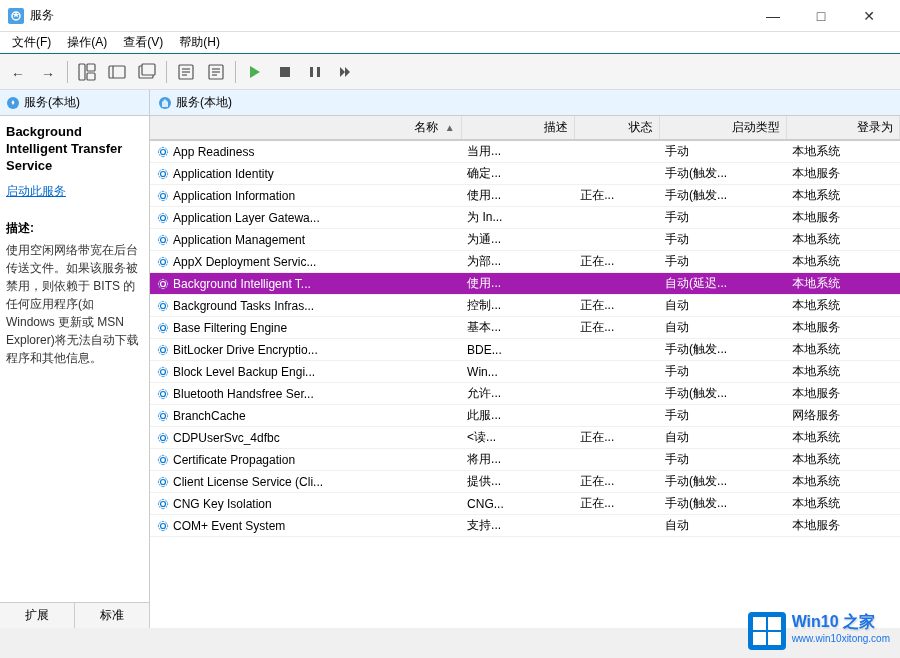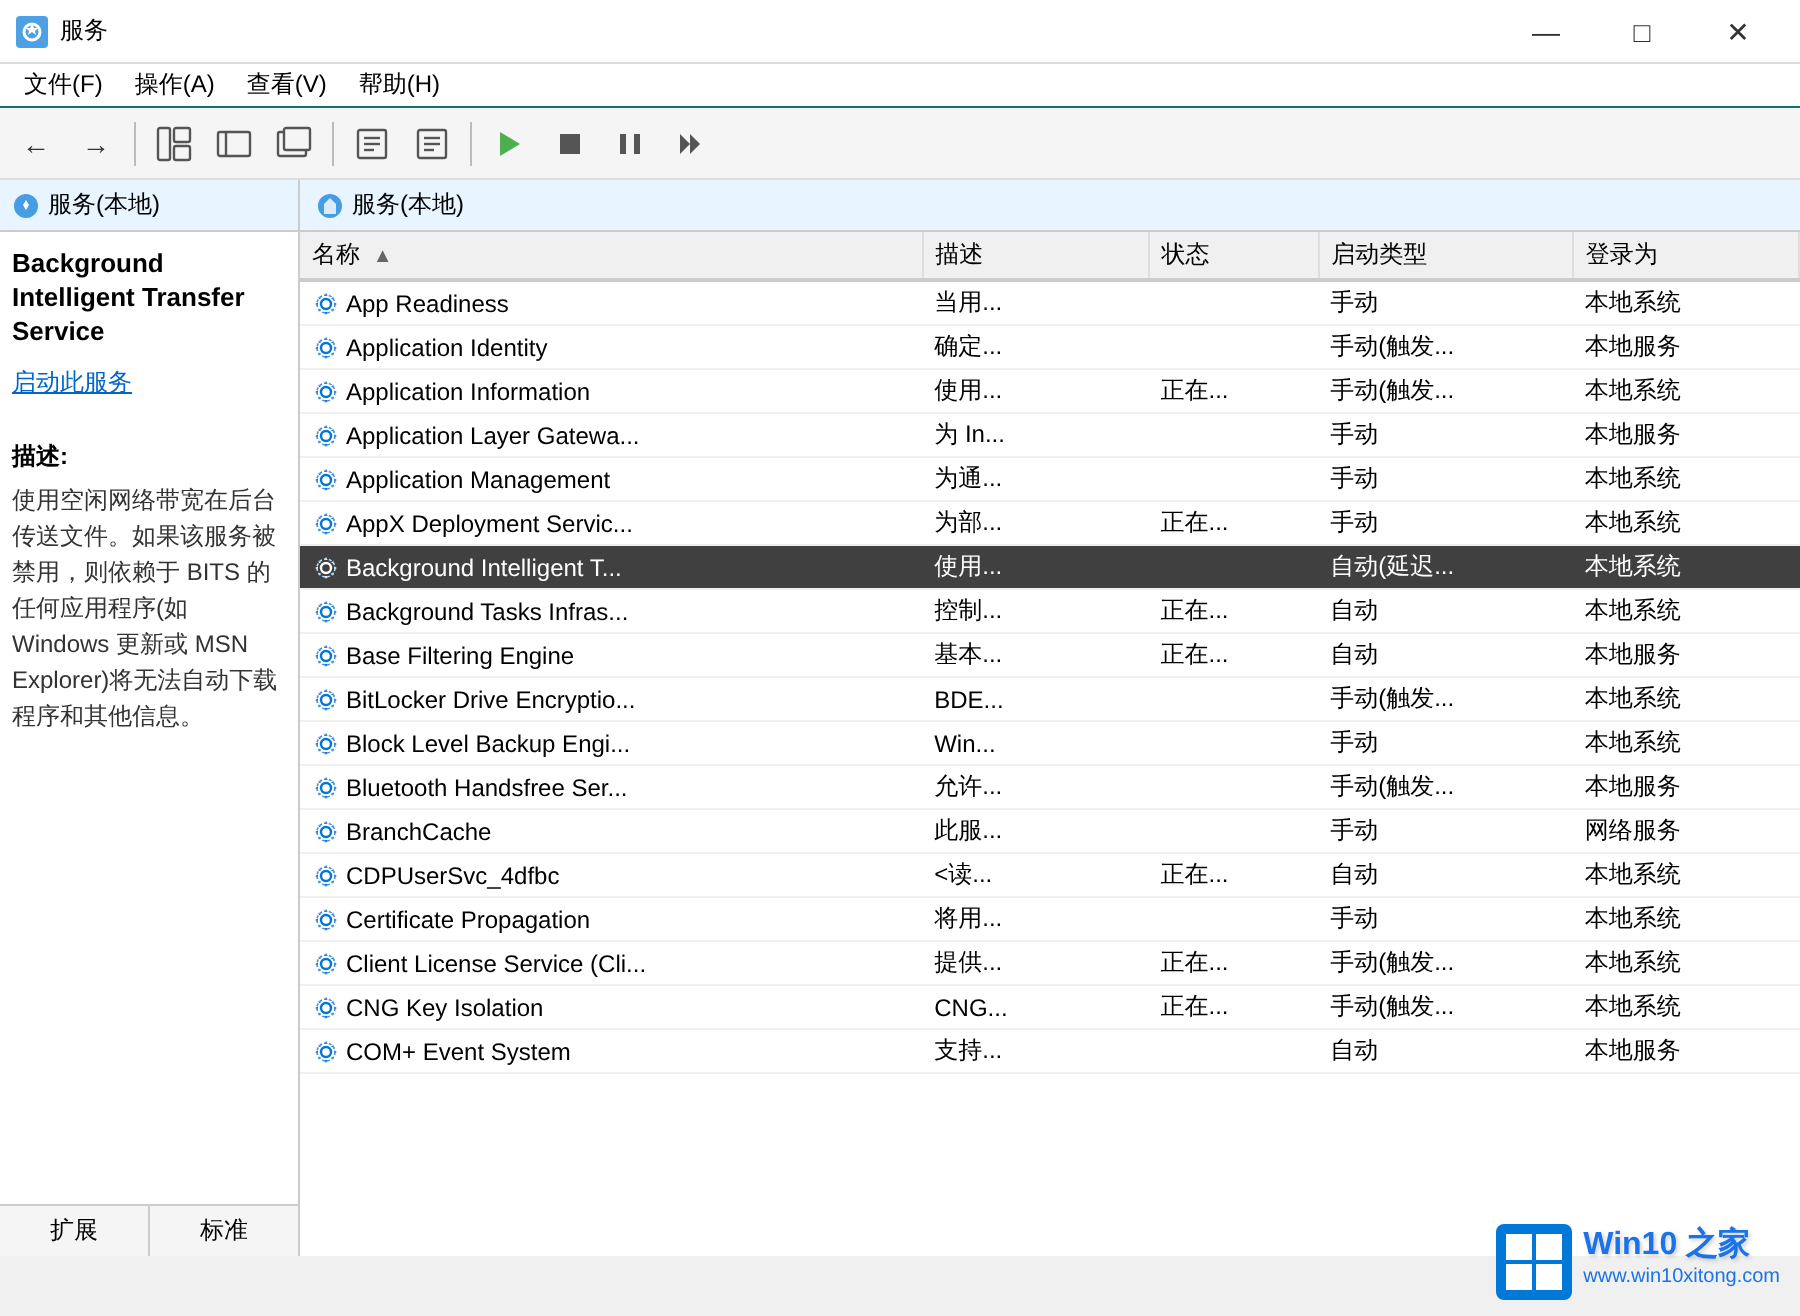--- a/index.html
+++ b/index.html
@@ -191,35 +191,35 @@
       width: 100%;
       border-collapse: collapse;
       font-size: 12px;
     }
     thead tr {
       background: #f0f0f0;
       border-bottom: 2px solid #ccc;
     }
     thead th {
       padding: 3px 6px;
-      text-align: left;
+      text-align: right;
       font-weight: normal;
       color: #000;
       border-right: 1px solid #ddd;
       cursor: pointer;
       white-space: nowrap;
       user-select: none;
     }
     .sort-arrow { margin-left: 3px; color: #666; font-size: 10px; }
     tbody tr {
       border-bottom: 1px solid #f0f0f0;
       cursor: pointer;
     }
     tbody tr.selected {
-      background: #404040;
+      background: #a21caf;
       color: #fff;
     }
     tbody td {
       padding: 2px 6px;
       white-space: nowrap;
       overflow: hidden;
       text-overflow: ellipsis;
       max-width: 0;
     }
     .col-name { width: 220px; max-width: 220px; }

